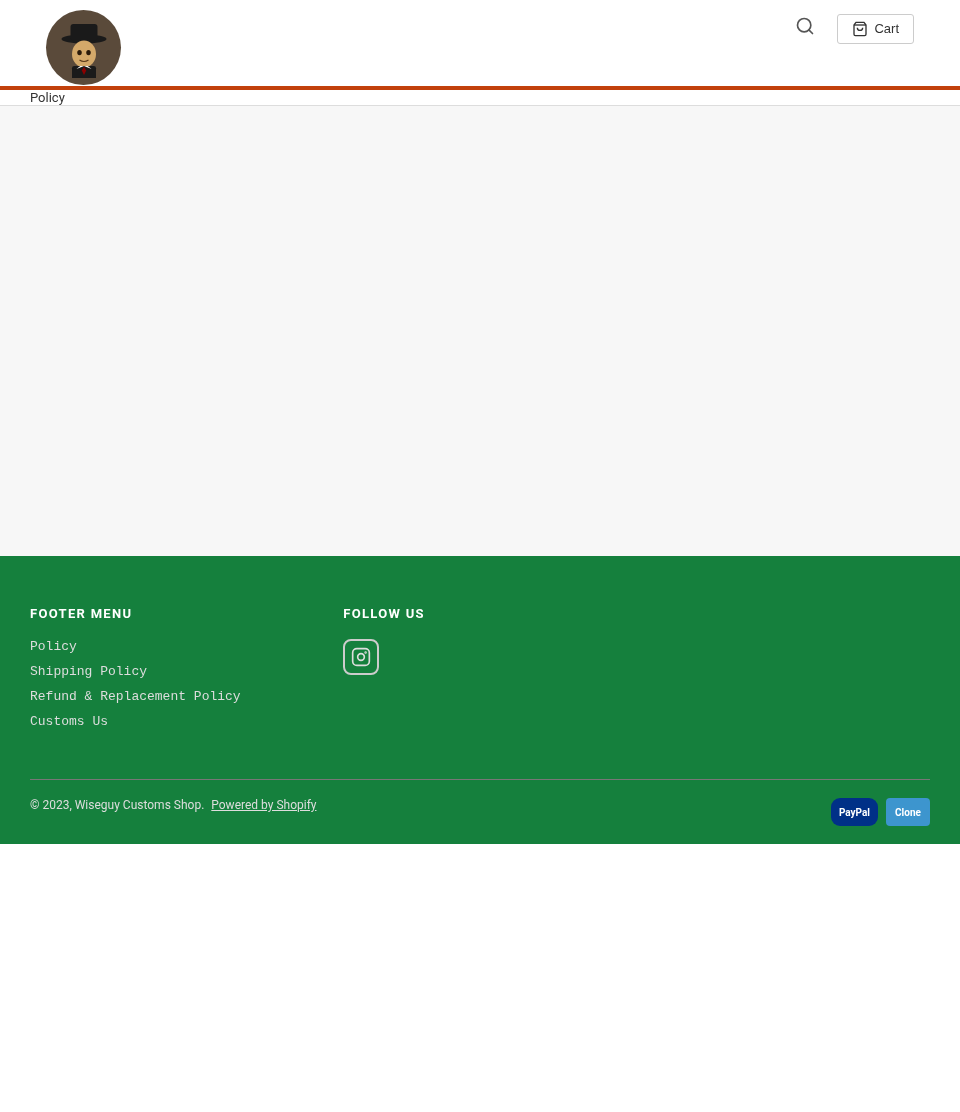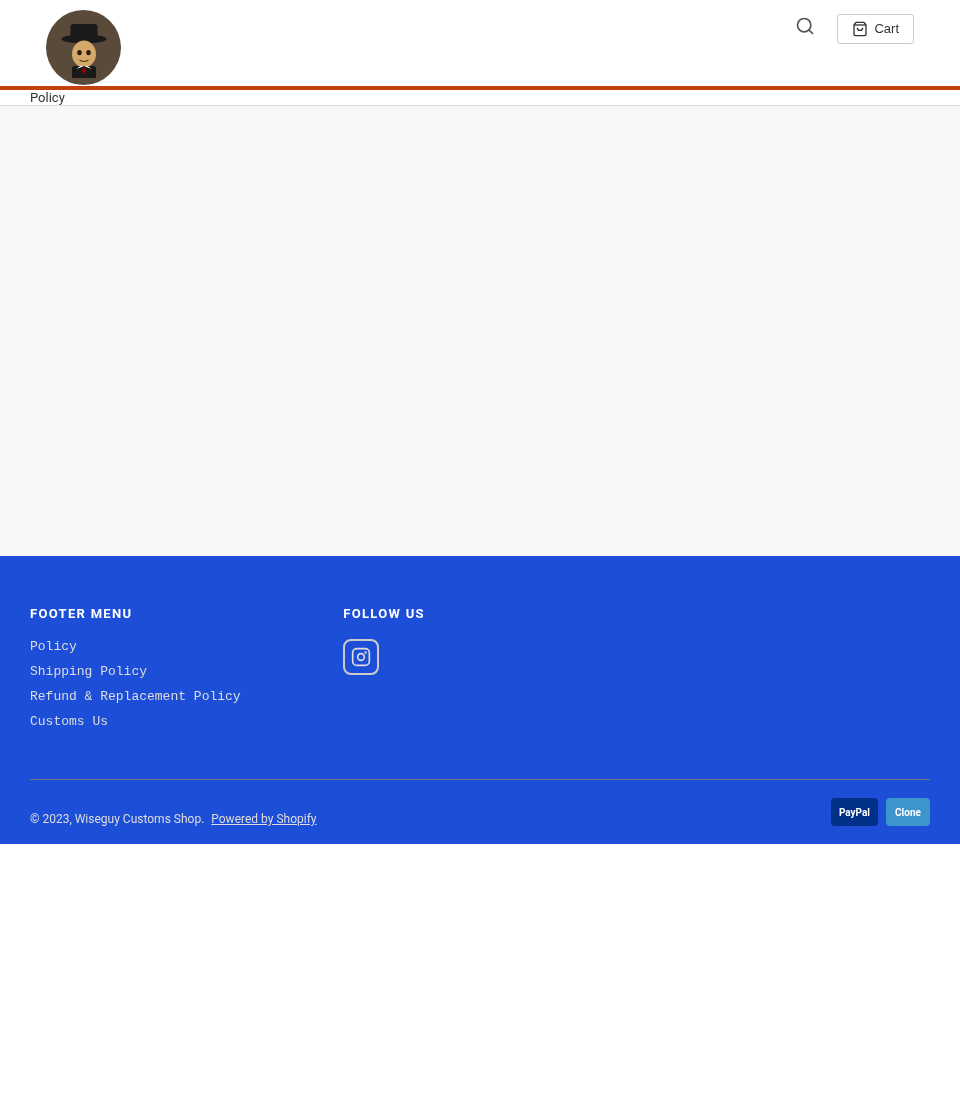--- a/index.html
+++ b/index.html
@@ -126,21 +126,21 @@
     }
 
     
     .main-content {
       min-height: 450px;
       background: #f7f7f7;
     }
 
     
     .footer {
-      background: #1d4ed8;
+      background: #15803d;
       color: #fff;
       padding: 50px 30px 0 30px;
     }
 
     .footer-grid {
       display: grid;
       grid-template-columns: 1fr 1fr 1fr;
       gap: 40px;
       padding-bottom: 40px;
     }
@@ -191,21 +191,21 @@
       color: #ddd;
       text-decoration: underline;
       cursor: pointer;
     }
 
     
     .footer-bottom {
       border-top: 1px solid #777;
       padding: 18px 0;
       display: flex;
-      align-items: flex-end;
+      align-items: flex-start;
       justify-content: space-between;
       gap: 16px;
     }
 
     .footer-copyright {
       font-size: 12px;
       color: #ddd;
     }
 
     .footer-copyright a {
@@ -230,20 +230,21 @@
       align-items: center;
       justify-content: center;
       min-width: 44px;
       min-height: 28px;
     }
 
     .payment-icon.paypal {
       background: #003087;
       color: #fff;
       font-size: 10px;
+      border-radius: 9px;
     }
 
     .payment-icon.venmo {
       background: #3d95ce;
       color: #fff;
       font-size: 10px;
     }
   </style>
 </head>
 <body>

